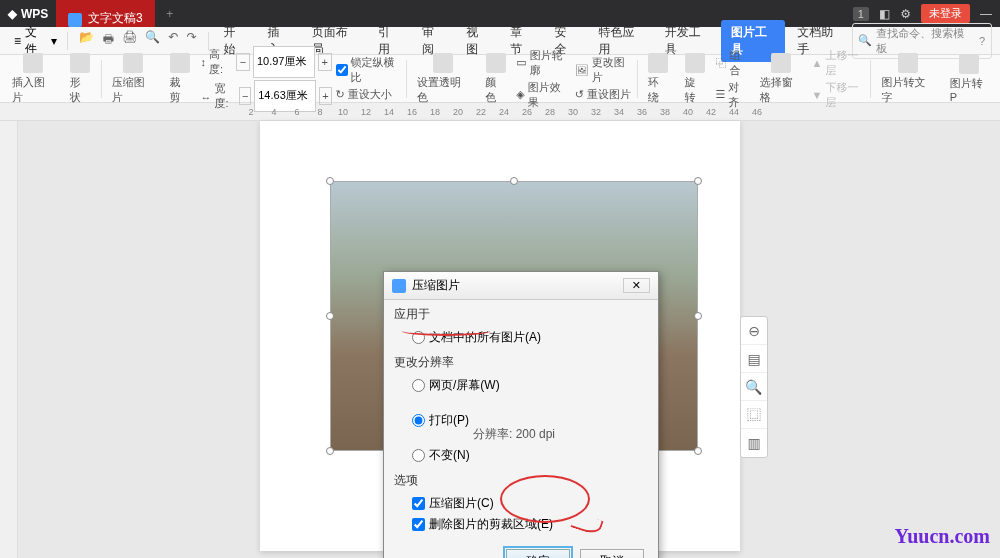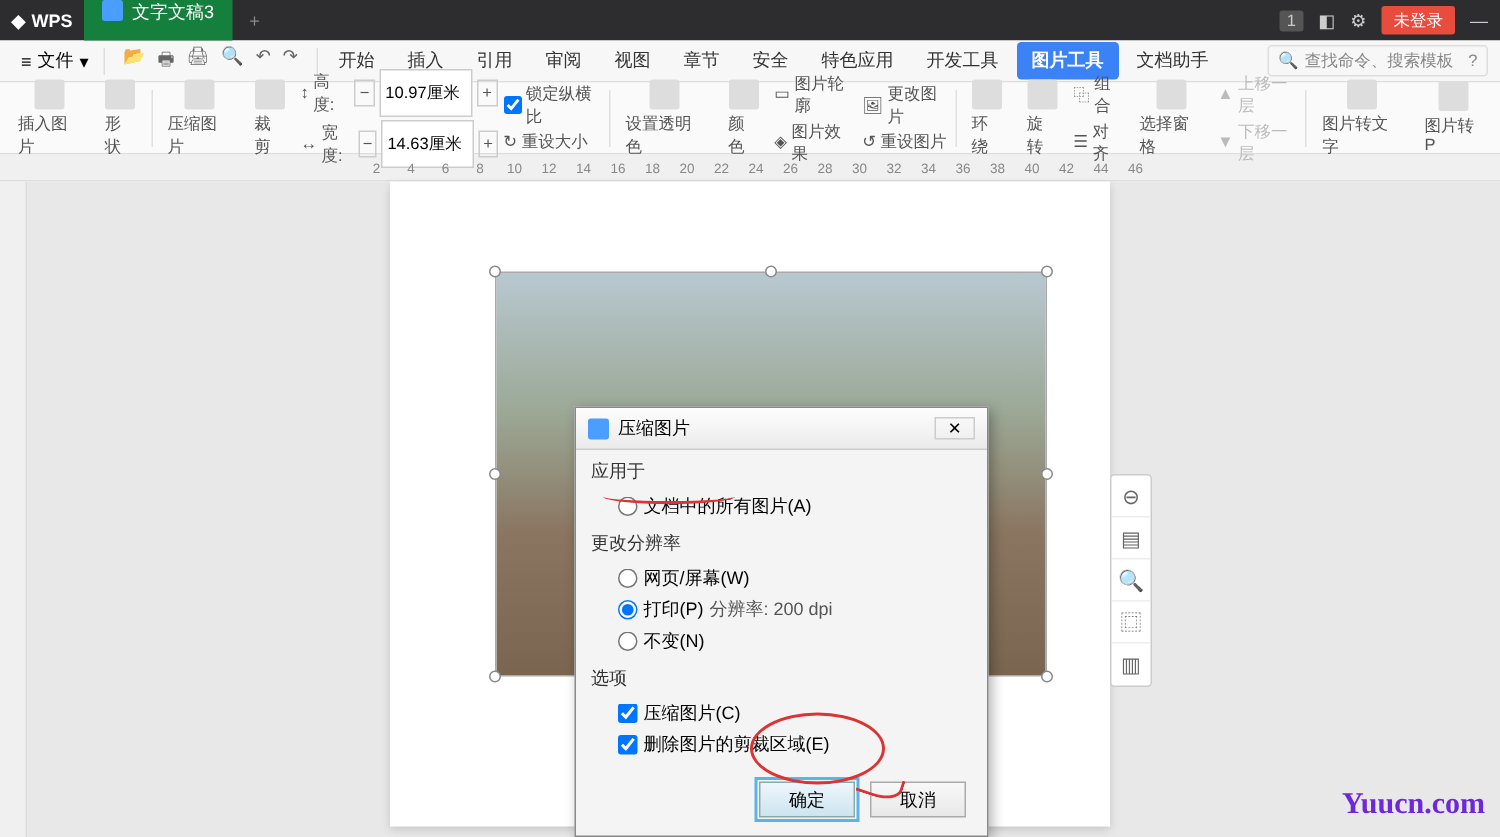--- a/index.html
+++ b/index.html
@@ -1,21 +1,21 @@
 <!DOCTYPE html>
 <html><head>
 <meta charset="utf-8">
 <style>
 * { margin: 0; padding: 0; box-sizing: border-box; font-family: "Microsoft YaHei", sans-serif; }
 body { width: 1000px; height: 558px; overflow: hidden; background: #fff; position: relative; }
 
 
 .titlebar { height: 27px; background: #2d2d30; display: flex; align-items: center; color: #ccc; font-size: 12px; }
 .titlebar .wps-logo { width: 56px; display: flex; align-items: center; justify-content: center; gap: 4px; color: #fff; font-weight: bold; }
-.titlebar .tab { background: #15803d; height: 27px; display: flex; align-items: flex-start; padding: 0 12px; gap: 6px; color: #fff; }
+.titlebar .tab { background: #b91c1c; height: 27px; display: flex; align-items: flex-end; padding: 0 12px; gap: 6px; color: #fff; }
 .titlebar .tab .doc-icon { width: 14px; height: 14px; background: #4a9eff; border-radius: 2px; display: inline-block; }
 .titlebar .newtab { width: 30px; text-align: center; color: #888; cursor: pointer; }
 .titlebar .spacer { flex: 1; }
 .titlebar .right { display: flex; align-items: center; gap: 10px; padding-right: 8px; }
 .titlebar .badge { background: #555; padding: 1px 5px; border-radius: 2px; font-size: 11px; }
 .titlebar .login { background: #e74c3c; color: #fff; padding: 2px 8px; border-radius: 2px; font-size: 11px; }
 
 
 .menurow { height: 28px; background: #f7f7f7; border-bottom: 1px solid #ddd; display: flex; align-items: center; font-size: 12px; padding: 0 8px; }
 .menurow .file { display: flex; align-items: center; gap: 4px; padding: 0 6px; }
@@ -61,21 +61,21 @@
 
 
 .dialog { position: absolute; left: 383px; top: 150px; width: 276px; background: #f4f4f4; border: 1px solid #888; box-shadow: 2px 2px 8px rgba(0,0,0,0.3); font-size: 12px; }
 .dialog .dtitle { height: 28px; background: linear-gradient(#fdfdfd,#ebebeb); border-bottom: 1px solid #ccc; display: flex; align-items: center; padding: 0 8px; gap: 6px; }
 .dialog .dtitle .dico { width: 14px; height: 14px; background: #4a9eff; border-radius: 2px; }
 .dialog .dtitle .dclose { margin-left: auto; border: 1px solid #ccc; padding: 0 8px; font-size: 11px; cursor: pointer; }
 .dialog .dbody { padding: 6px 10px 10px; }
 .dialog .dsec { margin-bottom: 6px; }
 .dialog .dsec-title { color: #333; margin-bottom: 4px; }
 .dialog .dopt { padding: 2px 0 2px 18px; display: flex; align-items: center; gap: 4px; }
-.dialog .res { float: right; color: #555; }
+.dialog .res { float: right; color: #555; margin-top: 28px; }
 .dialog .dbtns { display: flex; justify-content: flex-end; gap: 10px; padding: 8px 4px 2px; }
 .dialog .dbtn { width: 64px; height: 24px; border: 1px solid #8aa; background: linear-gradient(#eef6fb,#cde4f0); cursor: pointer; font-size: 12px; }
 .dialog .dbtn.cancel { background: linear-gradient(#f8f8f8,#e8e8e8); border-color: #aaa; }
 .dialog .dbtn.ok { outline: 2px solid #5bb4e8; outline-offset: 1px; }
 
 
 .redline1 { position: absolute; left: 402px; top: 205px; width: 88px; height: 10px; border-bottom: 2px solid #d33; border-radius: 0 0 50% 50%; pointer-events: none; }
 .redcircle { position: absolute; left: 500px; top: 354px; width: 90px; height: 48px; border: 2px solid #d33; border-radius: 50%; pointer-events: none; }
 .redtail { position: absolute; left: 572px; top: 395px; width: 30px; height: 16px; border-bottom: 2px solid #d33; border-right: 2px solid #d33; border-radius: 0 0 60% 0; transform: rotate(18deg); pointer-events: none; }
 
@@ -116,20 +116,21 @@
     <span>🖶</span>
     <span>🖨</span>
     <span>🔍</span>
     <span>↶</span>
     <span>↷</span>
   </div>
   <div class="sep"></div>
   <div class="tabs" id="menu-tabs">
       <div class="mtab">开始</div>
       <div class="mtab">插入</div>
+      <div class="mtab">页面布局</div>
       <div class="mtab">引用</div>
       <div class="mtab">审阅</div>
       <div class="mtab">视图</div>
       <div class="mtab">章节</div>
       <div class="mtab">安全</div>
       <div class="mtab">特色应用</div>
       <div class="mtab">开发工具</div>
       <div class="mtab active">图片工具</div>
       <div class="mtab">文档助手</div>
     </div>

